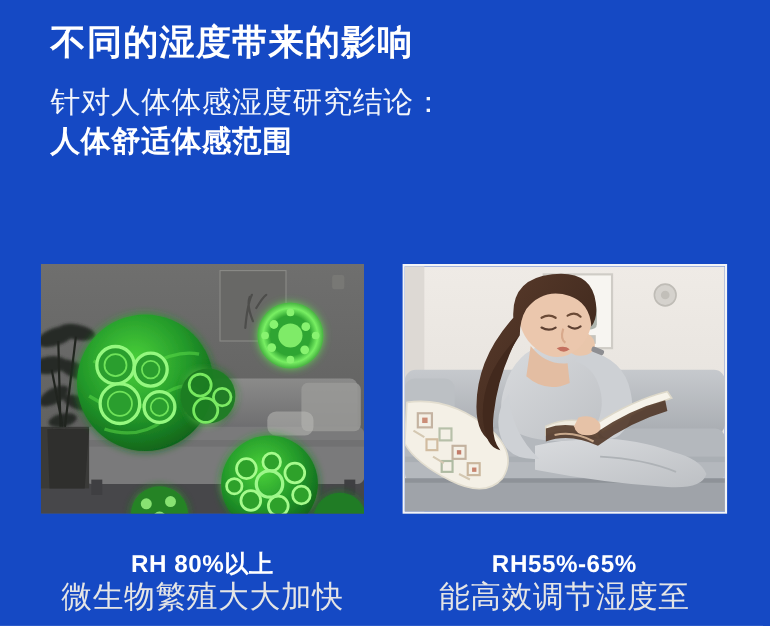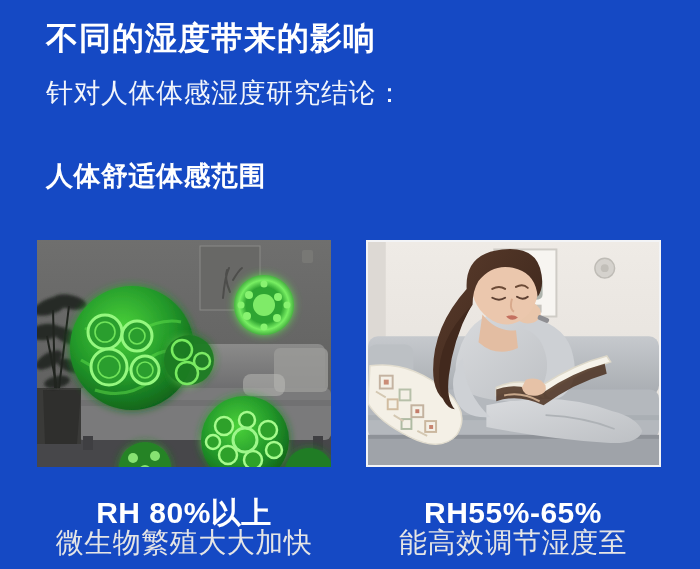--- a/index.html
+++ b/index.html
@@ -40,21 +40,20 @@
   .copy-line {
     font-size: 27px;
     line-height: 35px;
     color: #f2f5fb;
     white-space: nowrap;
     letter-spacing: 0.5px;
   }
   .copy-line.bold {
     font-weight: bold;
     color: #ffffff;
-    margin-top: 48px;
   }
   .copy-line .rh-strong {
     font-weight: bold;
     color: #ffffff;
     letter-spacing: 0;
   }
 
   
   .photo {
     position: absolute;
@@ -82,21 +81,21 @@
 
   
   .caption {
     position: absolute;
     width: 294px;
     text-align: center;
   }
   #caption-left  { left: 37px;  top: 497px; }
   #caption-right { left: 366px; top: 497px; }
   .caption-title {
-    font-size: 30px;
+    font-size: 22px;
     font-weight: bold;
     color: #ffffff;
     line-height: 31px;
     letter-spacing: 0.5px;
     white-space: nowrap;
   }
   .caption-sub {
     font-size: 28px;
     color: #e5e5e5;
     line-height: 29px;

